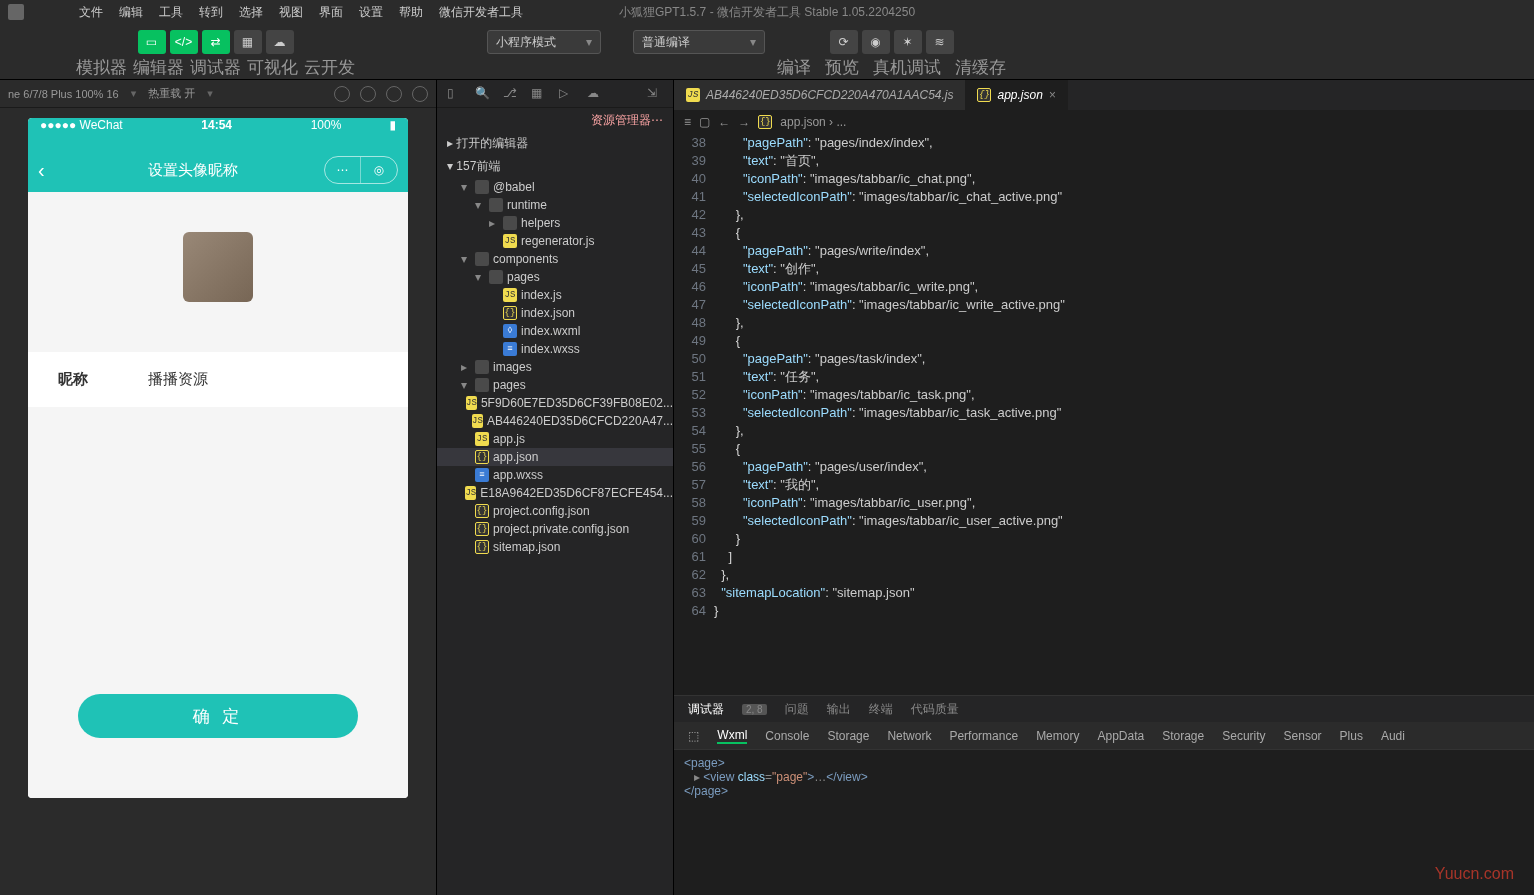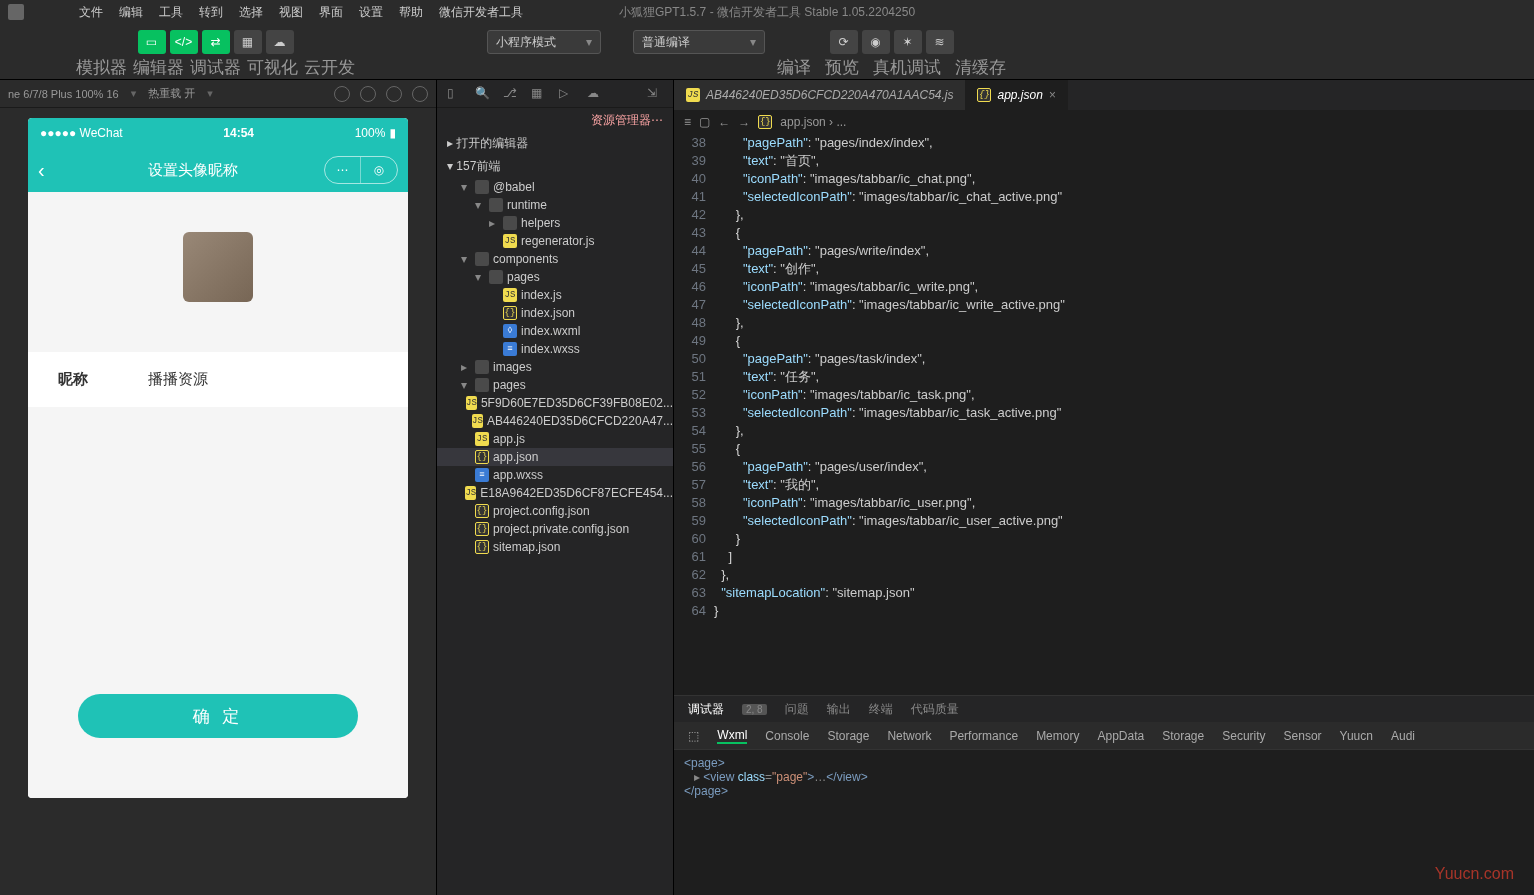--- a/index.html
+++ b/index.html
@@ -25,21 +25,21 @@
 
 .main { display: flex; height: calc(100% - 80px); }
 
 
 .sim-panel { width: 436px; background: #2b2b2b; display: flex; flex-direction: column; }
 .sim-topbar { height: 28px; display: flex; align-items: center; padding: 0 8px; color: #999; font-size: 11px; gap: 12px; border-bottom: 1px solid #1a1a1a; }
 .sim-topbar .right { margin-left: auto; display: flex; gap: 10px; }
 .sim-topbar .icon { width: 16px; height: 16px; border: 1px solid #666; border-radius: 50%; }
 .sim-canvas { flex: 1; display: flex; align-items: flex-start; justify-content: center; padding-top: 10px; }
 .phone { width: 380px; height: 680px; background: #fff; border-radius: 4px; overflow: hidden; display: flex; flex-direction: column; }
-.phone-status { height: 30px; background: #1fc2b6; color: #fff; display: flex; align-items: center; padding: 0 12px; font-size: 12px; }
+.phone-status { height: 30px; background: #1fc2b6; color: #fff; display: flex; padding: 0 12px; font-size: 12px; gap: 44px; }
 .phone-status .mid { flex: 1; text-align: center; font-weight: bold; }
 .phone-nav { height: 44px; background: #1fc2b6; color: #fff; display: flex; align-items: center; padding: 0 10px; }
 .phone-nav .back { font-size: 20px; width: 24px; }
 .phone-nav .title { flex: 1; text-align: center; font-size: 15px; }
 .phone-nav .capsule { display: flex; border: 1px solid rgba(255,255,255,0.6); border-radius: 14px; height: 28px; overflow: hidden; }
 .phone-nav .capsule div { width: 36px; display: flex; align-items: center; justify-content: center; }
 .phone-nav .capsule div:first-child { border-right: 1px solid rgba(255,255,255,0.4); }
 .phone-body { flex: 1; background: #f5f5f5; padding-top: 40px; display: flex; flex-direction: column; align-items: center; }
 .avatar { width: 70px; height: 70px; background: linear-gradient(135deg,#998877,#776655); border-radius: 6px; }
 .nick-row { width: 100%; background: #fff; margin-top: 50px; padding: 18px 30px; display: flex; gap: 60px; font-size: 15px; color: #333; }
@@ -379,21 +379,21 @@
         <span class="active">Wxml</span>
         <span>Console</span>
         <span>Storage</span>
         <span>Network</span>
         <span>Performance</span>
         <span>Memory</span>
         <span>AppData</span>
         <span>Storage</span>
         <span>Security</span>
         <span>Sensor</span>
-        <span>Yuucn</span>
+        <span>Plus</span>
         <span>Audi</span>
       </div>
       <div class="btm-body">
         <div><span class="tag">&lt;page&gt;</span></div>
         <div style="padding-left:10px"><span class="arrow">▸ </span><span class="tag">&lt;view </span><span class="attr">class</span>=<span class="val">"page"</span><span class="tag">&gt;</span>…<span class="tag">&lt;/view&gt;</span></div>
         <div><span class="tag">&lt;/page&gt;</span></div>
       </div>
     </div>
   </div>
 </div>

